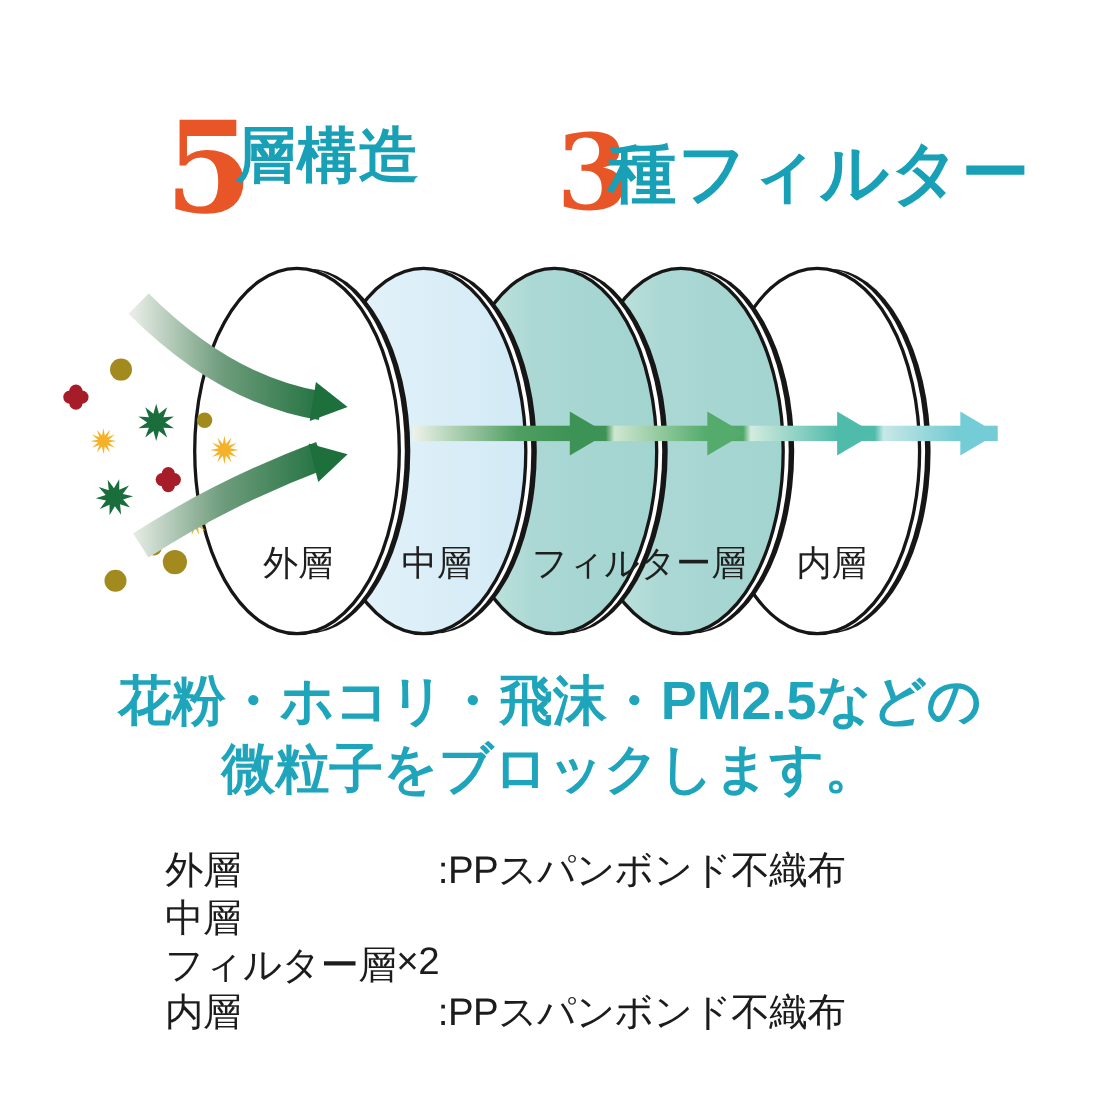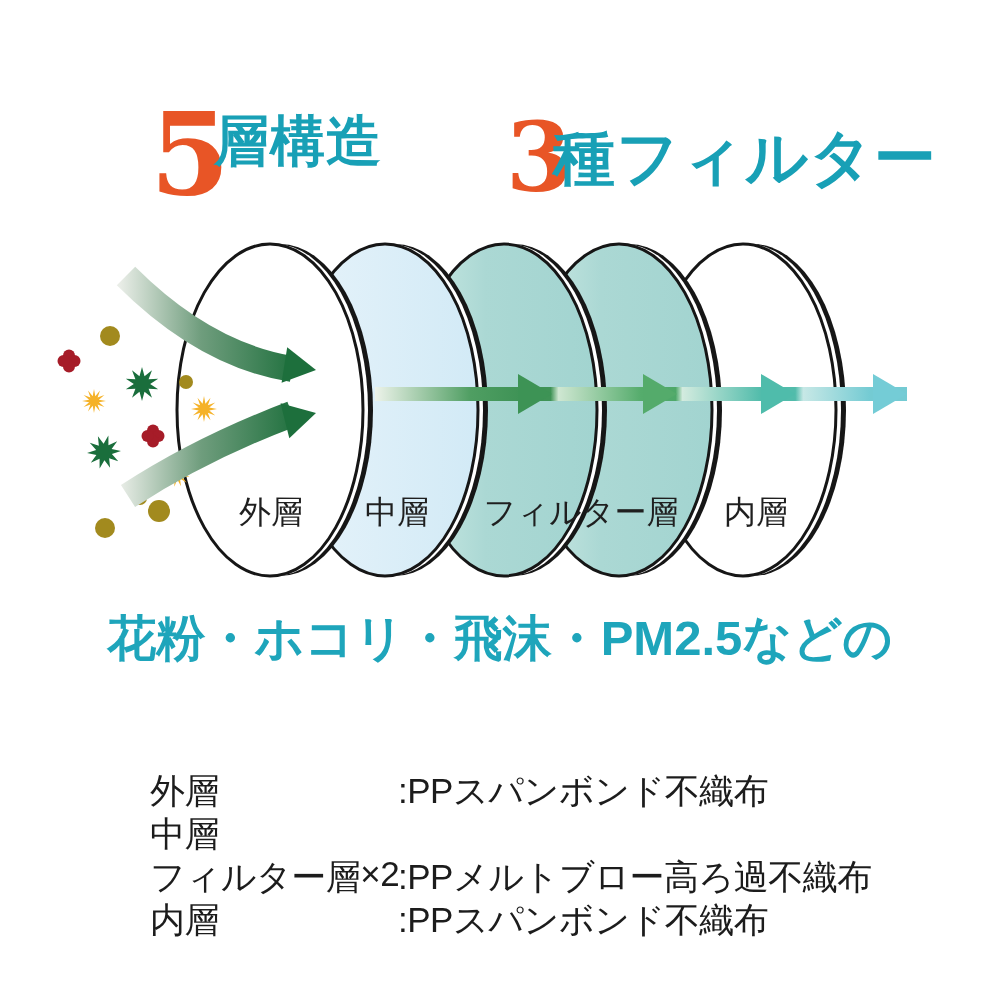--- a/index.html
+++ b/index.html
@@ -156,20 +156,21 @@
     <rect x="375" y="157" width="532" height="14" fill="url(#gradShaft)"></rect>
     <polygon points="518,144 552,164 518,184" fill="#3d9355"></polygon>
     <polygon points="643,144 677,164 643,184" fill="#54ab6b"></polygon>
     <polygon points="761,144 795,164 761,184" fill="#4fbcab"></polygon>
     <polygon points="873,144 907,164 873,184" fill="#74ccd6"></polygon>
   </g>
 </svg>
 
 <div class="abs" id="tagline">
   <div>花粉・ホコリ・飛沫・PM2.5などの</div>
+  <div>微粒子をブロックします。</div>
 </div>
 
 <div class="abs" id="spec">
   <div class="spec-row">
     <div class="spec-label-cell">
       <span>外層</span>
       <span></span>
     </div>
     <div class="spec-value-cell"><span>:</span><span>PPスパンボンド不織布</span></div>
   </div>
@@ -177,21 +178,20 @@
     <div class="spec-label-cell">
       <span>中層</span>
       <span></span>
     </div>
   </div>
   <div class="spec-row">
     <div class="spec-label-cell">
       <span>フィルター層</span>
       <span>×2</span>
     </div>
-    <div class="spec-value-cell"><span>:</span><span>PPメルトブロー高ろ過不織布</span></div>
   </div>
   <div class="spec-row">
     <div class="spec-label-cell">
       <span>内層</span>
       <span></span>
     </div>
     <div class="spec-value-cell"><span>:</span><span>PPスパンボンド不織布</span></div>
   </div>
 </div>
 

